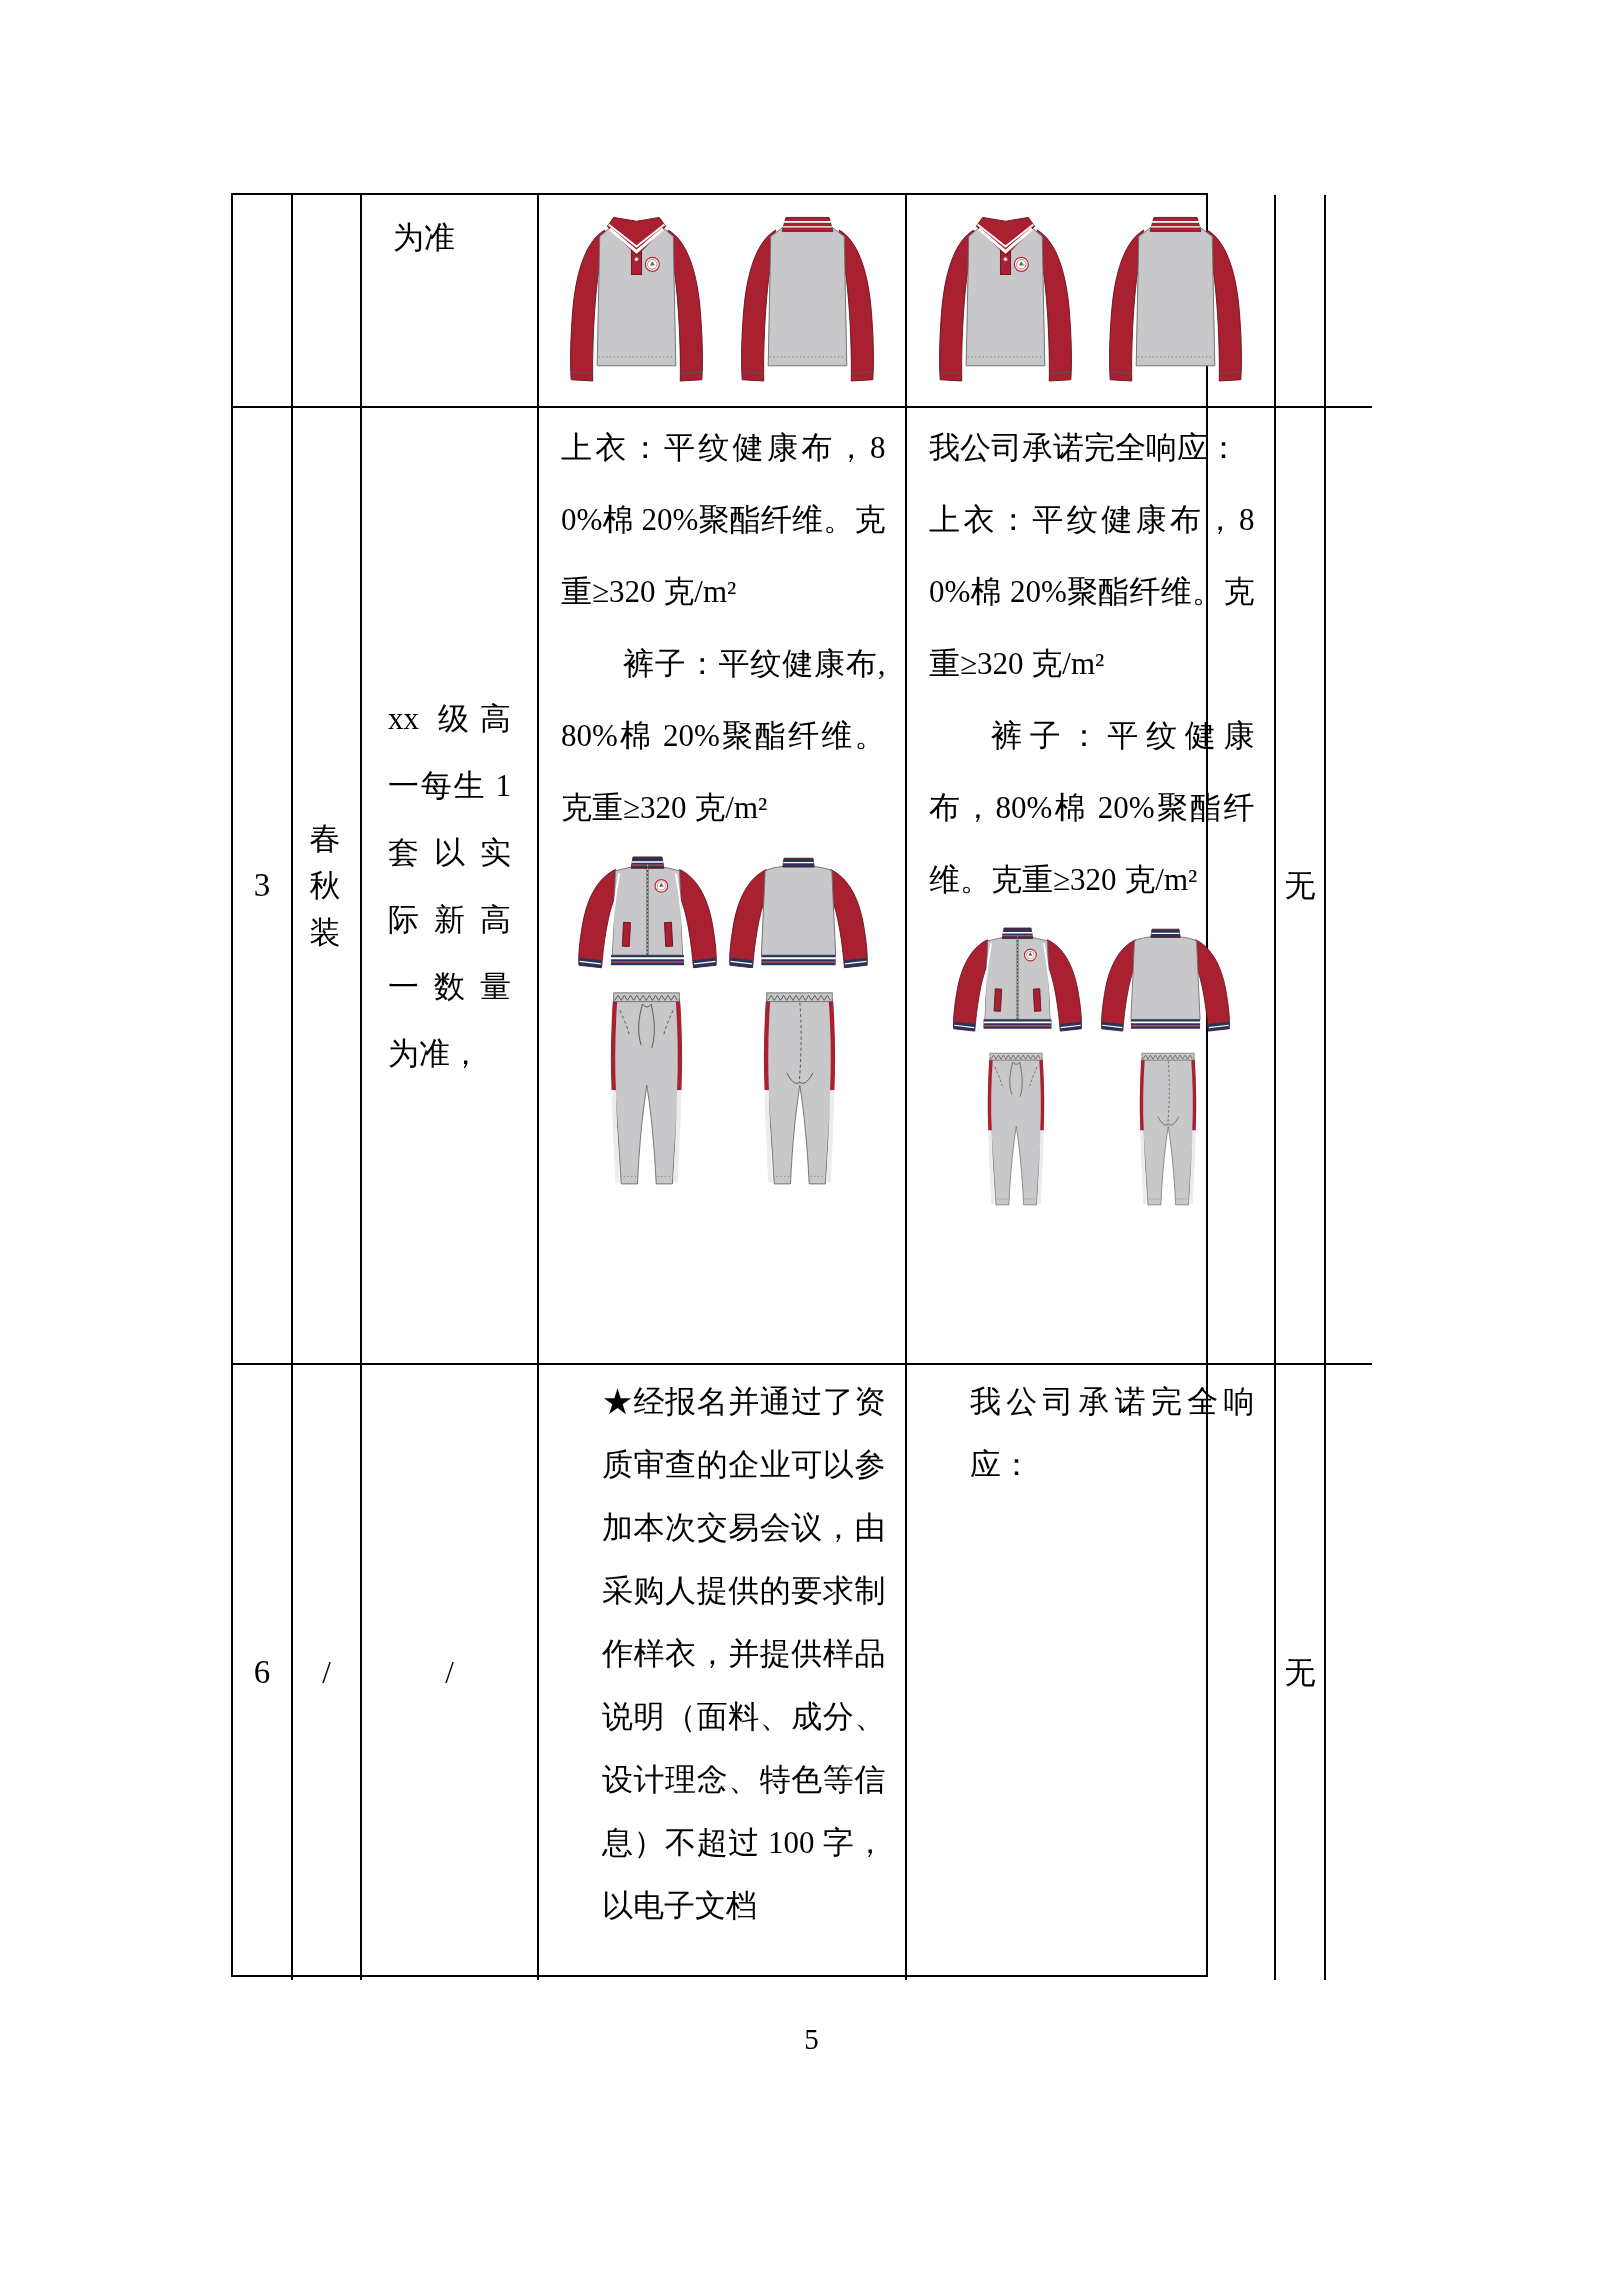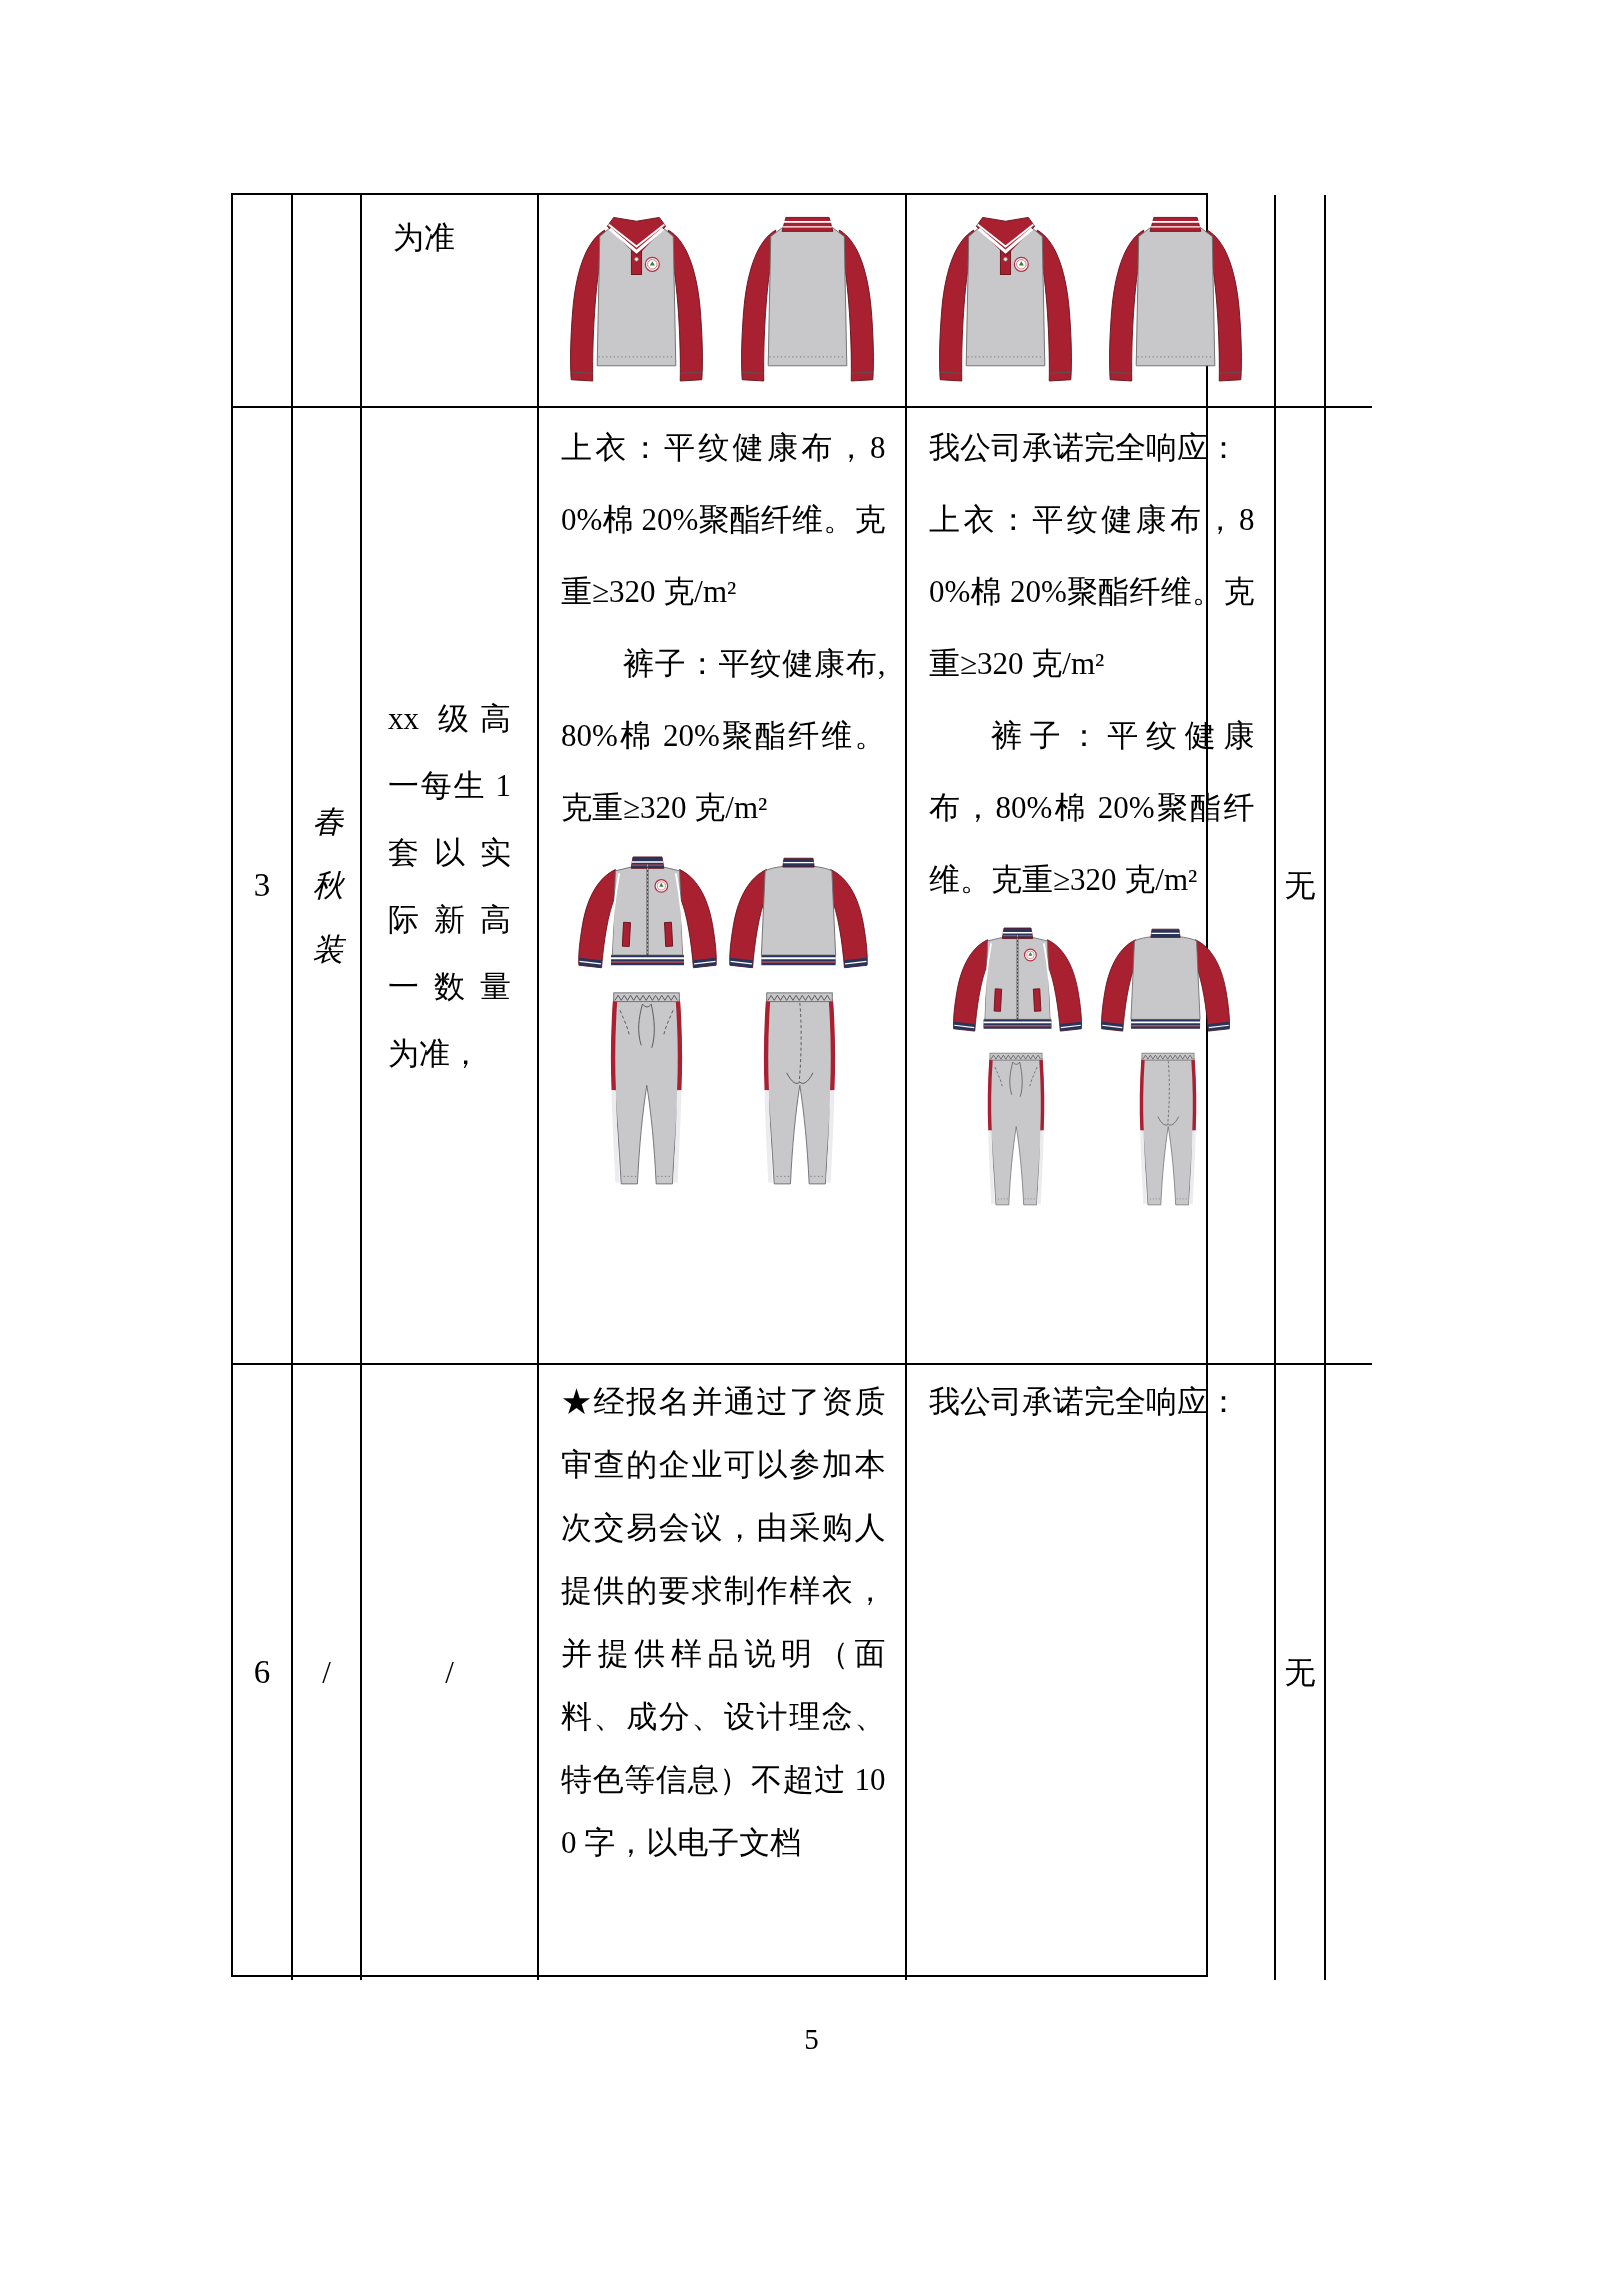--- a/index.html
+++ b/index.html
@@ -30,38 +30,38 @@
     box-sizing:border-box;
     overflow:hidden;
     font-size:31px;
     position:relative;
   }
   .cell.last-col{border-right:none;}
   .cell.last-row{border-bottom:none;}
   .center{display:flex;align-items:center;justify-content:center;}
   .num{font-size:33px;}
   .vert-label{
-    width:34px;line-height:64px;word-break:break-all;
-    text-align:right;font-size:31px;font-style:italic;
+    width:34px;line-height:47px;word-break:break-all;
+    text-align:left;font-size:31px;
   }
   .desc-cell{display:flex;align-items:center;}
   .desc-text{
     padding:0 26px;line-height:67px;text-align:justify;
     text-justify:inter-character;word-break:break-all;width:100%;
     box-sizing:border-box;
   }
   .cont-desc{padding:9.2px 0 0 31px;line-height:67px;}
   .body-cell{padding:3.9px 19.6px 0 22px;}
   .body-cell p{
     margin:0;line-height:72px;text-align:justify;
     text-justify:inter-character;word-break:break-all;
   }
   .body-cell p.indent{text-indent:2em;}
   .r3 p{line-height:63px;}
-  .r3.body-cell{padding-top:5.2px;}
+  .r3.body-cell{padding-top:5.2px;margin-left:41px;}
   .polo-row{display:flex;justify-content:center;gap:5.2px;padding-top:2.6px;}
   .suit-row{display:flex;justify-content:center;gap:6.5px;margin-top:5.2px;}
   .pants-row{display:flex;justify-content:center;gap:50px;margin-top:2.6px;}
   .pants-row.resp{gap:54px;}
   .page-num{
     position:absolute;left:0;right:0;top:2023px;
     text-align:center;font-size:29px;
   }
   
   .f-red{fill:var(--uniform-red);}

